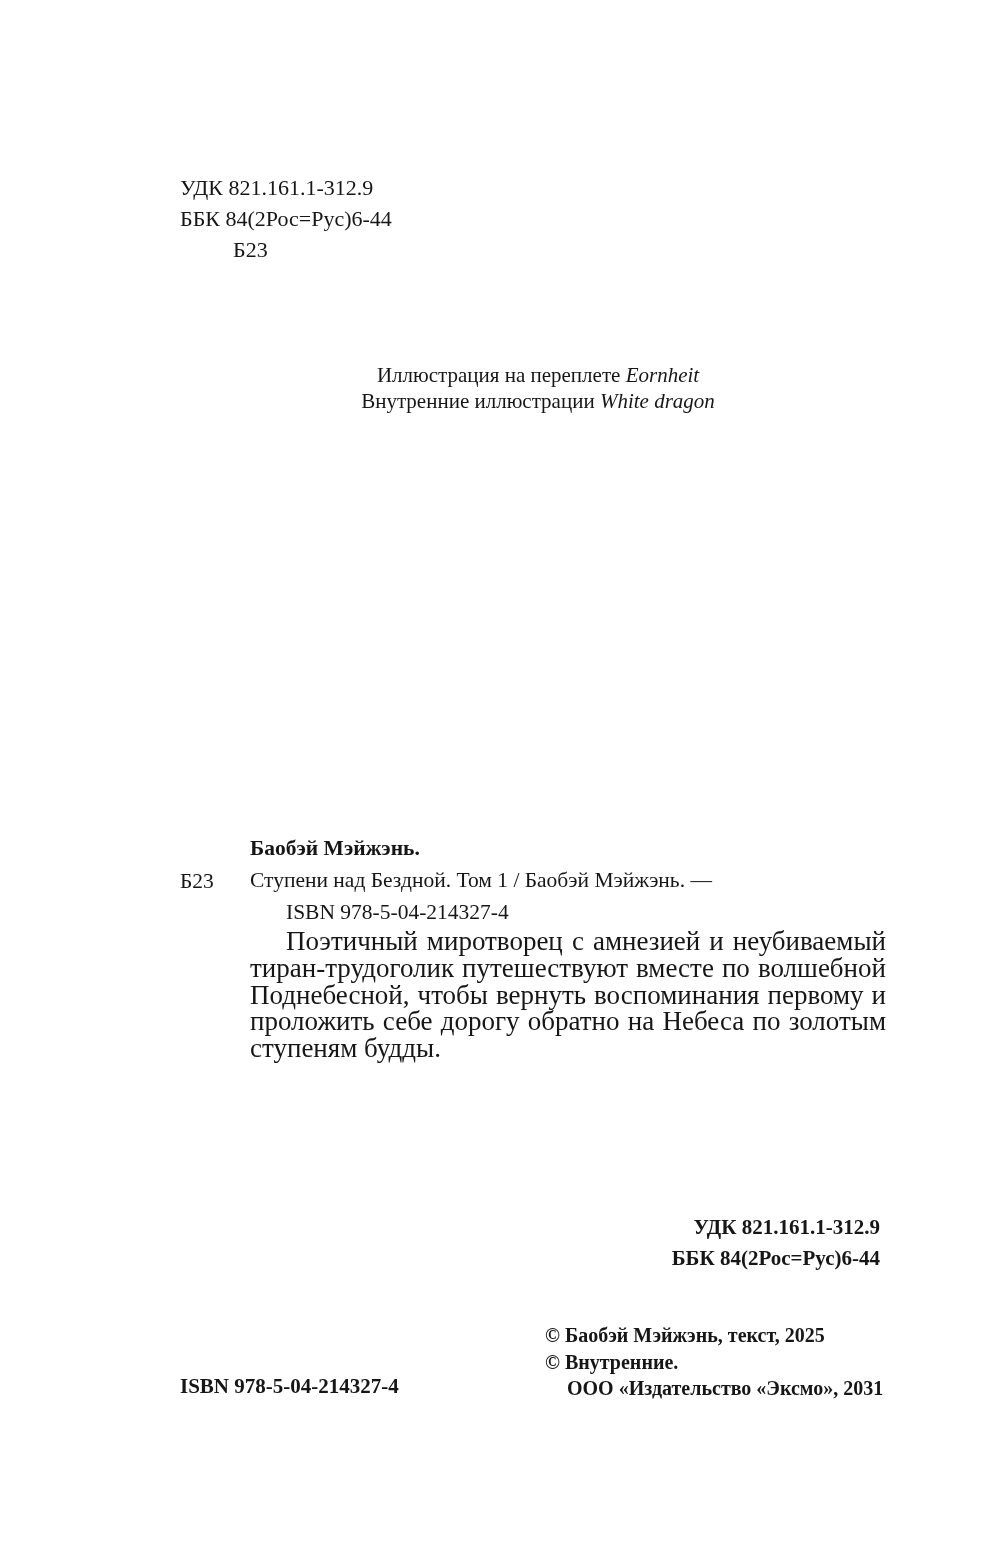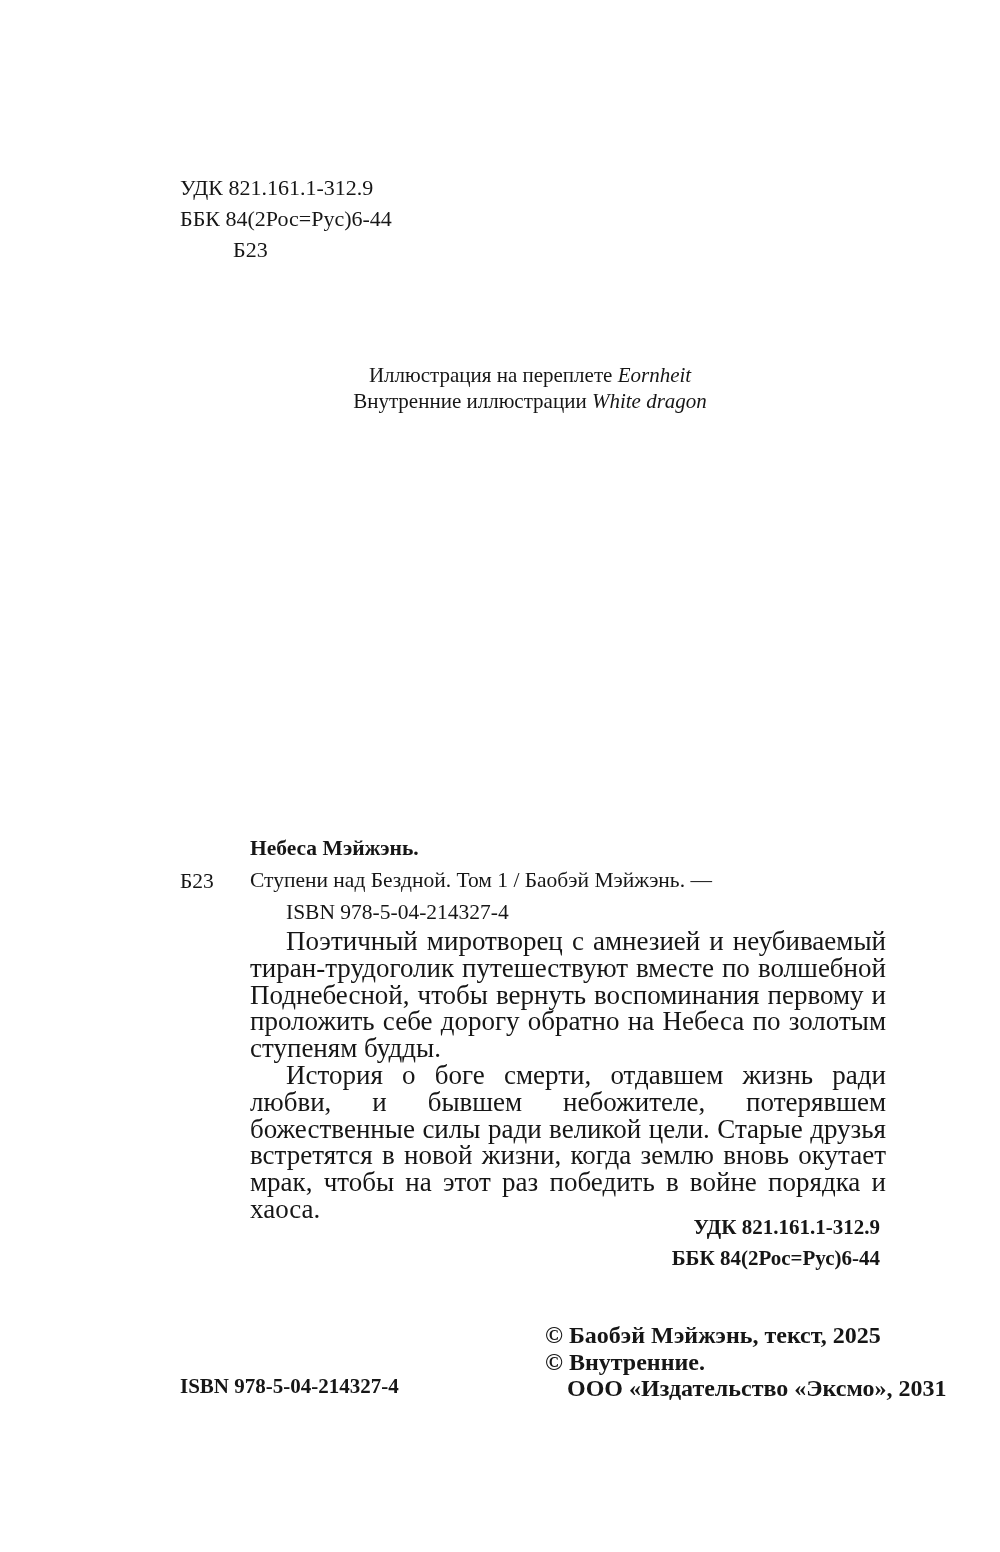--- a/index.html
+++ b/index.html
@@ -22,21 +22,21 @@
     left: 180px;
     top: 172px;
     font-size: 22px;
     line-height: 31px;
     white-space: nowrap;
   }
   .top-block .code { padding-left: 53px; }
 
   
   .credits-block {
-    left: 180px;
+    left: 188px;
     top: 362px;
     width: 700px;
     text-align: center;
     font-size: 21px;
     line-height: 26px;
   }
   .credits-block .line2 { }
 
   
   .catalog-block {
@@ -80,21 +80,21 @@
     font-size: 21px;
     line-height: 31px;
     font-weight: bold;
     white-space: nowrap;
   }
 
   
   .imprint-block {
     left: 545px;
     top: 1322px;
-    font-size: 24px;
+    font-size: 20px;
     line-height: 26.5px;
     font-weight: bold;
     white-space: nowrap;
   }
   .imprint-block .publisher { margin-left: 22px; }
 
   
   .isbn-footer {
     left: 180px;
     top: 1374px;
@@ -119,25 +119,24 @@
   </div>
   <div class="line2">
     <span>Внутренние иллюстрации</span>
     <span class="it">White dragon</span>
   </div>
 </div>
 
 <div class="abs catalog-block">
   <div class="cat-code">Б23</div>
   <div class="cat-body">
-    <div class="bib-line bold">Небеса Мэйжэнь.</div>
+    <div class="bib-line bold">Баобэй Мэйжэнь.</div>
     <div class="bib-line">Ступени над Бездной. Том 1 / Баобэй Мэйжэнь. —</div>
     <div class="isbn-line">ISBN 978-5-04-214327-4</div>
     <p class="annot">Поэтичный миротворец с амнезией и неубиваемый тиран-трудоголик путешествуют вместе по волшебной Поднебесной, чтобы вернуть воспоминания первому и проложить себе дорогу обратно на Небеса по золотым ступеням будды.</p>
-    <p class="annot">История о боге смерти, отдавшем жизнь ради любви, и бывшем небожителе, потерявшем божественные силы ради великой цели. Старые друзья встретятся в новой жизни, когда землю вновь окутает мрак, чтобы на этот раз победить в войне порядка и хаоса.</p>
   </div>
 </div>
 
 <div class="abs right-codes">
   <div>УДК 821.161.1-312.9</div>
   <div>ББК 84(2Рос=Рус)6-44</div>
 </div>
 
 <div class="abs imprint-block">
   <div>© Баобэй Мэйжэнь, текст, 2025</div>

